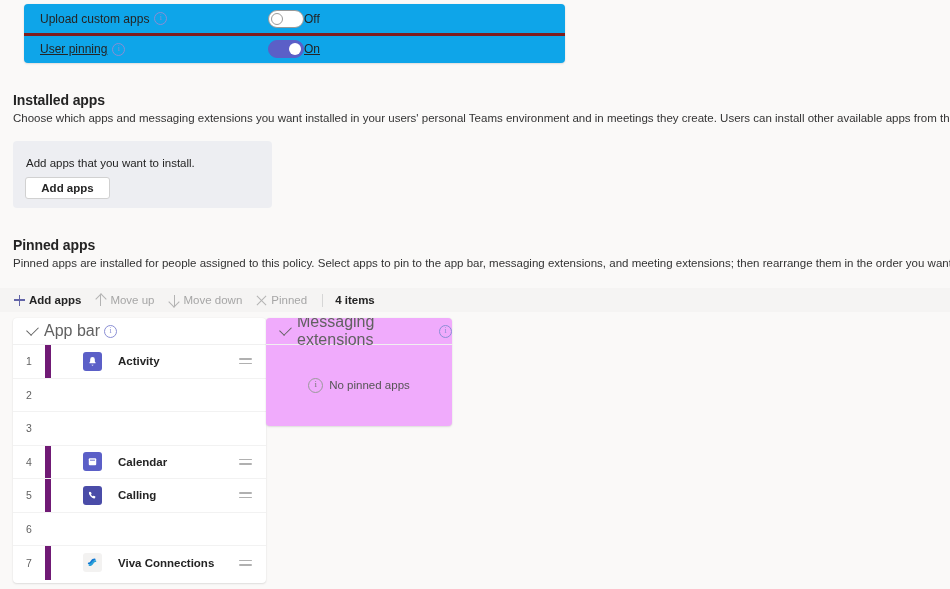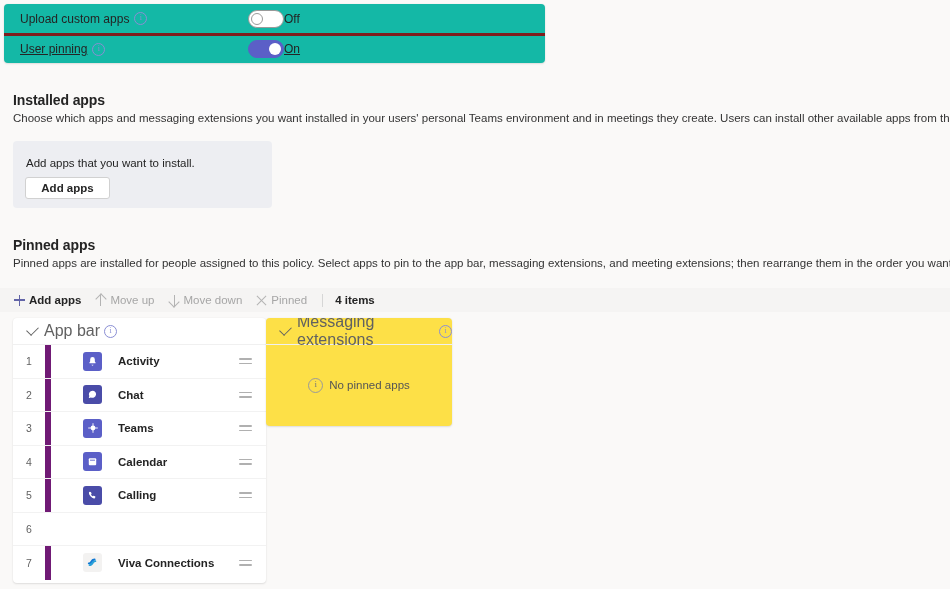--- a/index.html
+++ b/index.html
@@ -13,25 +13,25 @@
     font-family: "Liberation Sans", sans-serif;
     font-size: 12px;
     color: #242424;
     overflow: hidden;
     position: relative;
   }
 
   
   .top-card {
     position: absolute;
-    left: 4px;
+    left: 24px;
     top: 4px;
     width: 541px;
     height: 59px;
-    background: #14b8a6;
+    background: #0ea5e9;
     border-radius: 4px;
     box-shadow: 0 1px 2px rgba(0,0,0,0.10), 0 0 2px rgba(0,0,0,0.06);
   }
   .setting-row {
     height: 29px;
     display: flex;
     align-items: center;
     padding: 0 0 0 16px;
     box-sizing: border-box;
   }
@@ -272,21 +272,21 @@
     border-radius: 4px;
     box-shadow: 0 1px 2px rgba(0,0,0,0.10), 0 0 2px rgba(0,0,0,0.05);
     overflow: hidden;
   }
   .msgext-card {
     position: absolute;
     left: 266px;
     top: 318px;
     width: 186px;
     height: 108px;
-    background: #fde047;
+    background: #f0abfc;
     border-radius: 4px;
     box-shadow: 0 1px 2px rgba(0,0,0,0.10), 0 0 2px rgba(0,0,0,0.05);
     overflow: hidden;
   }
   .col-head {
     height: 27px;
     display: flex;
     align-items: center;
     gap: 6px;
     padding-left: 14px;
@@ -496,50 +496,24 @@
         <span class="app-name">Activity</span>
         <span class="drag-handle">
             <span></span>
             <span></span>
           </span>
       </div>
     </div>
 
     <div class="row">
       <div class="row-num">2</div>
-      <div class="row-body">
-        <span class="app-icon" style="background:#4a4ca8;">
-          <svg width="11" height="11" viewBox="0 0 16 16" aria-hidden="true">
-              <path fill="#ffffff" d="M8 2.4a5.2 5.2 0 0 0-4.6 7.65l-.75 2.3a.5.5 0 0 0 .63.63l2.35-.72A5.2 5.2 0 1 0 8 2.4Z"></path>
-            </svg>
-        </span>
-        <span class="app-name">Chat</span>
-        <span class="drag-handle">
-            <span></span>
-            <span></span>
-          </span>
-      </div>
     </div>
 
     <div class="row">
       <div class="row-num">3</div>
-      <div class="row-body">
-        <span class="app-icon" style="background:#5b5fc7;">
-          <svg width="12" height="12" viewBox="0 0 16 16" aria-hidden="true">
-              <circle cx="8" cy="8" r="3.2" fill="#ffffff"></circle>
-              <rect x="7.4" y="1.6" width="1.2" height="12.8" fill="#ffffff"></rect>
-              <rect x="1.6" y="7.4" width="12.8" height="1.2" fill="#ffffff"></rect>
-            </svg>
-        </span>
-        <span class="app-name">Teams</span>
-        <span class="drag-handle">
-            <span></span>
-            <span></span>
-          </span>
-      </div>
     </div>
 
     <div class="row">
       <div class="row-num">4</div>
       <div class="row-body">
         <span class="app-icon" style="background:#5b5fc7;">
           <svg width="11" height="11" viewBox="0 0 16 16" aria-hidden="true">
               <rect x="2.6" y="3.2" width="10.8" height="10.2" rx="1.4" fill="#ffffff"></rect>
               <rect x="4.4" y="5.4" width="7.2" height="1.3" fill="#5b5fc7"></rect>
             </svg>

